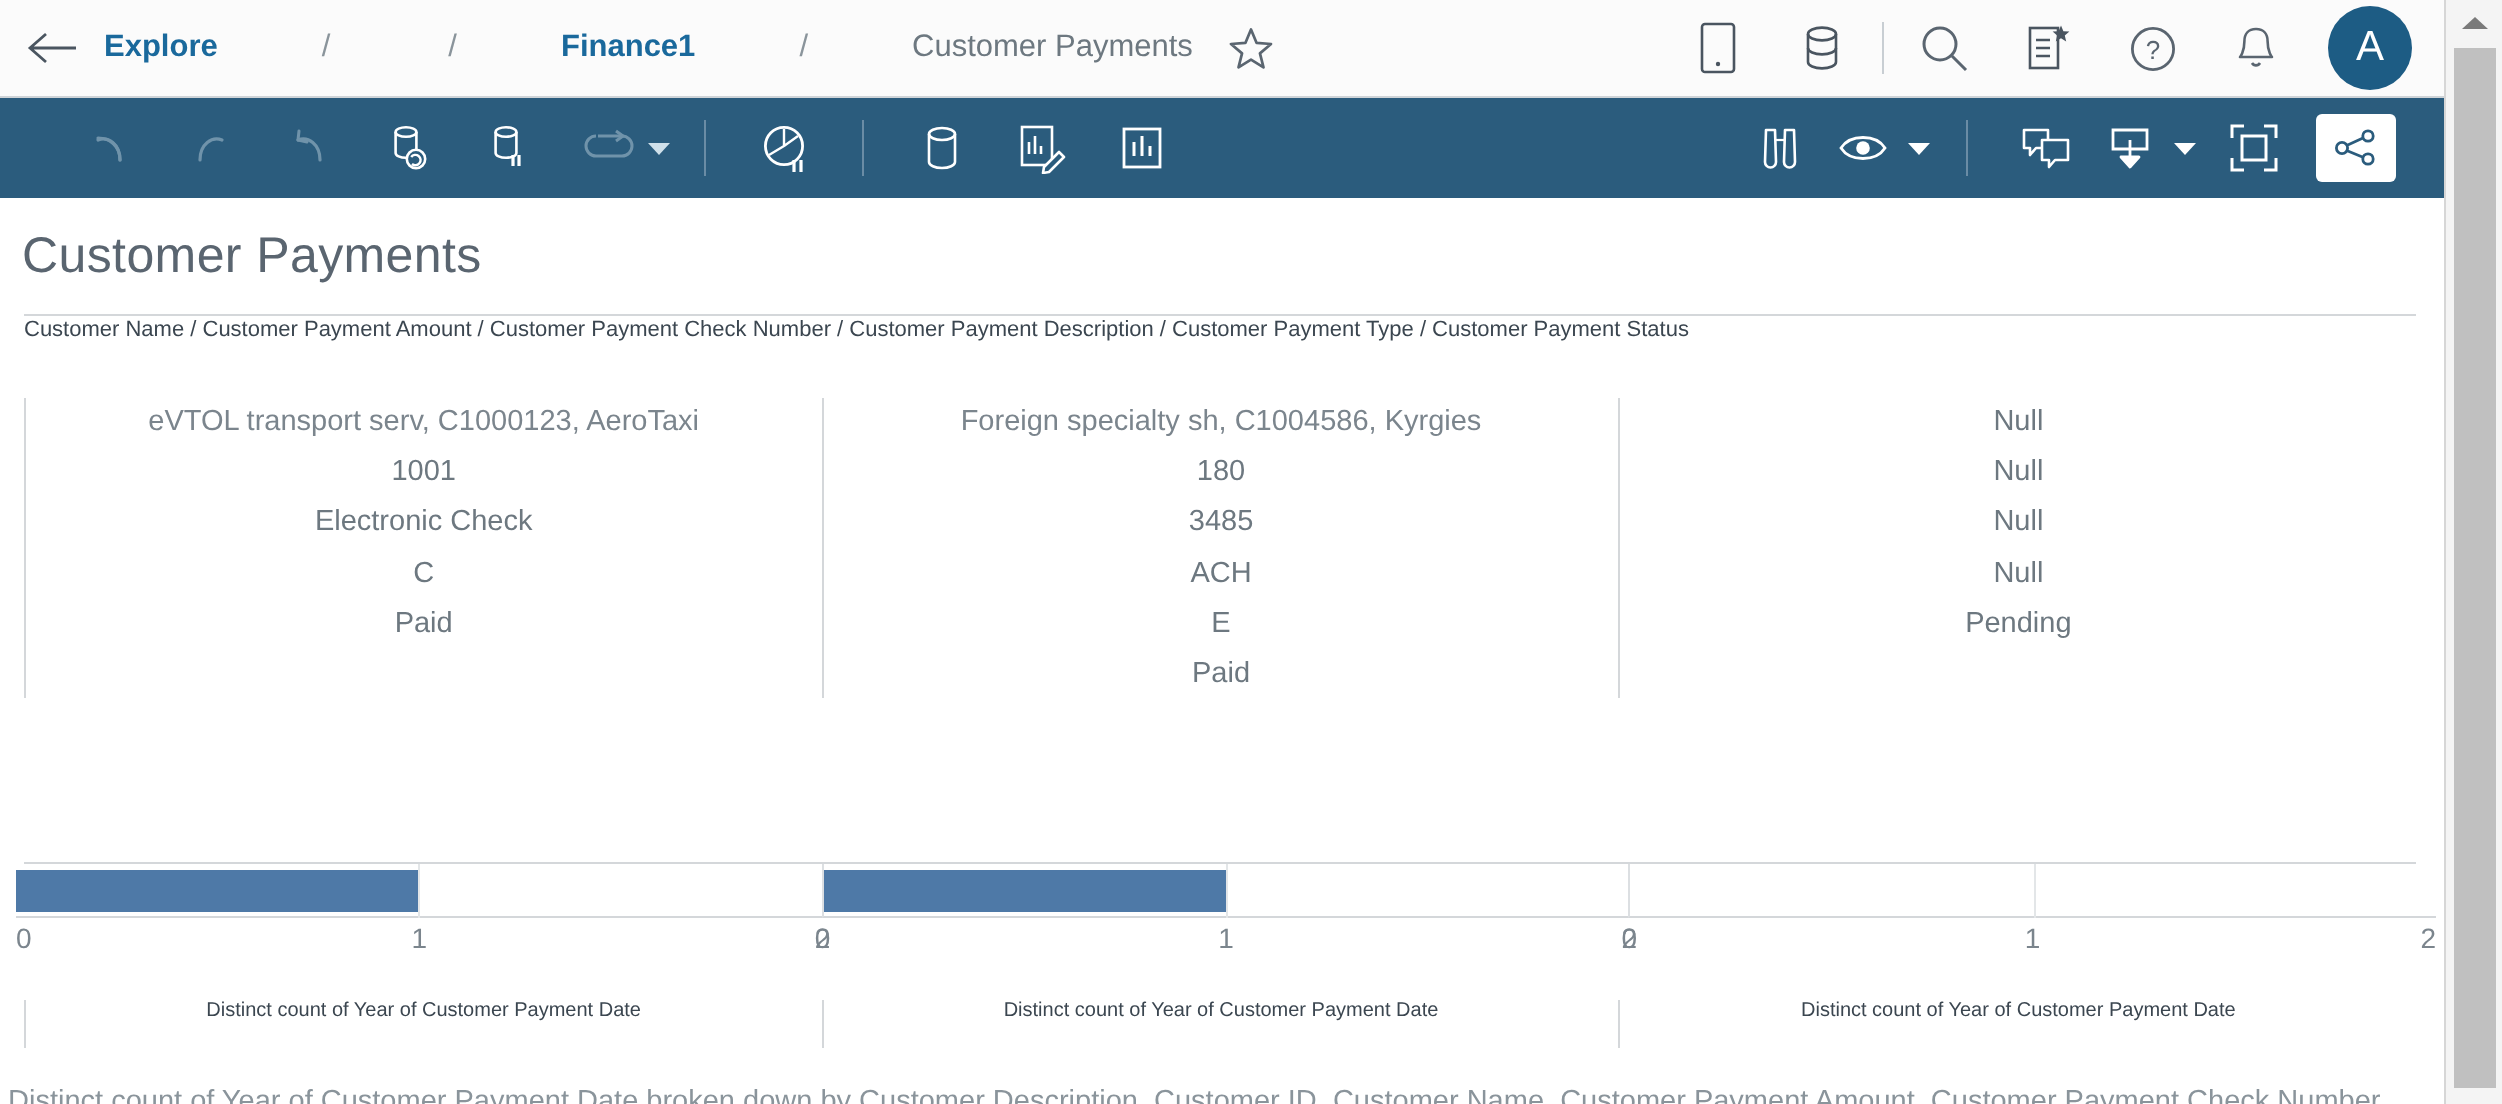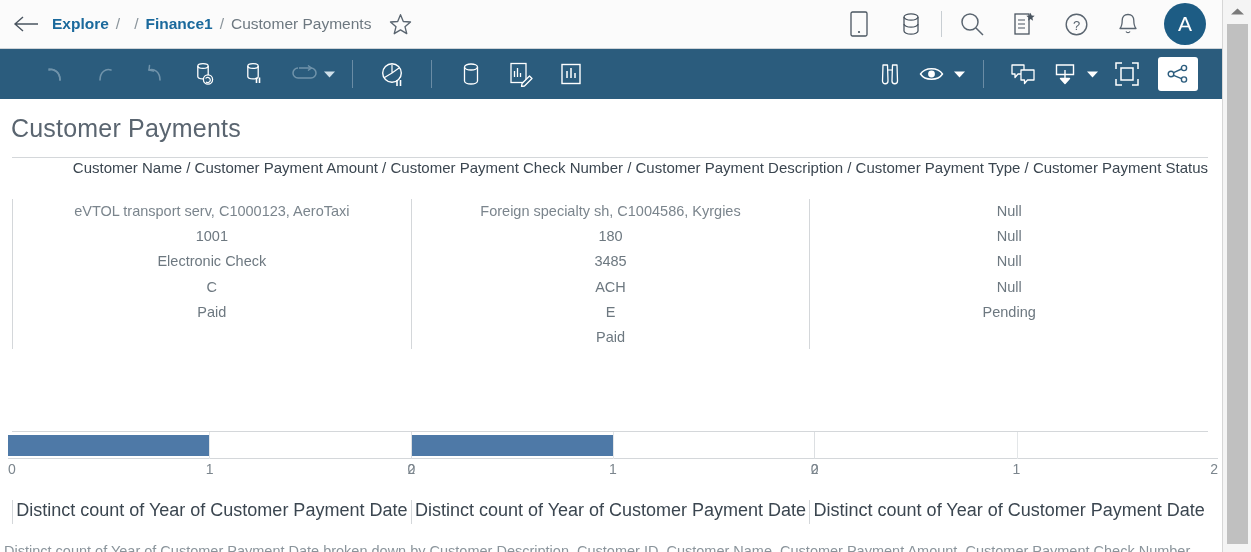--- a/index.html
+++ b/index.html
@@ -17,21 +17,21 @@
   .topbar {
     position: absolute; left:0; top:0; width:1222px; height:49px;
     background:#fbfbfb;
     border-bottom:1px solid #cfd4d8;
     display:flex; align-items:center;
   }
   .back-arrow {
     width:52px; height:48px; display:flex; align-items:center; justify-content:center;
     cursor:pointer;
   }
-  .breadcrumb { display:flex; align-items:center; font-size:15.5px; white-space:nowrap; }
+  .breadcrumb { display:flex; align-items:center; font-size:15.5px; white-space:nowrap;gap:45px; }
   .crumb-link { color:#1a699c; font-weight:600; cursor:pointer; }
   .crumb-current { color:#6d7880; font-weight:400; }
   .crumb-sep { color:#8a949b; margin:0 7px; font-weight:400; }
   .star-btn { margin-left:17px; cursor:pointer; display:flex; align-items:center; }
 
   .top-icons { margin-left:auto; display:flex; align-items:center; height:48px; padding-right:12px; }
   .top-icons .ti {
     width:52px; height:48px; display:flex; align-items:center; justify-content:center; cursor:pointer;
   }
   .top-divider { width:1px; height:26px; background:#c8ced3; margin:0 4px; }
@@ -59,21 +59,21 @@
 
   
   .viz { position:absolute; left:0; top:99px; width:1222px; height:453px; background:#fff; }
   .viz-title {
     position:absolute; left:11px; top:15px;
     font-size:25px; color:#5a6570; font-weight:400; letter-spacing:0.2px;
   }
 
   .panel-header {
     position:absolute; left:12px; top:60px; width:1196px; height:22px;
-    text-align:right; font-size:15px; color:#3b4650; white-space:nowrap;
+    text-align:left; font-size:11px; color:#3b4650; white-space:nowrap;
   }
 
   .header-rule {
     position:absolute; left:12px; top:58px; width:1196px; height:1px; background:#d4d7da;
   }
 
   .panels {
     position:absolute; left:12px; top:100px; width:1196px; height:150px;
     display:flex;
   }
@@ -120,21 +120,21 @@
     transform:translateX(-50%); white-space:nowrap;
   }
   .tick.edge-left { transform:translateX(0); }
   .tick.edge-right { transform:translateX(-100%); }
 
   .axis-titles {
     position:absolute; left:12px; top:401px; width:1196px; height:24px;
     display:flex;
   }
   .axis-title {
-    flex:1 1 0; text-align:center; font-size:18px; color:#3b4650;
+    flex:1 1 0; text-align:center; font-size:10px; color:#3b4650;
     border-left:1px solid #d4d7da; white-space:nowrap;
   }
 
   .caption {
     position:absolute; left:4px; top:441px; width:1200px;
     font-size:14.5px; line-height:23px; color:#8a949b;
   }
 
   
   .scrollbar {

